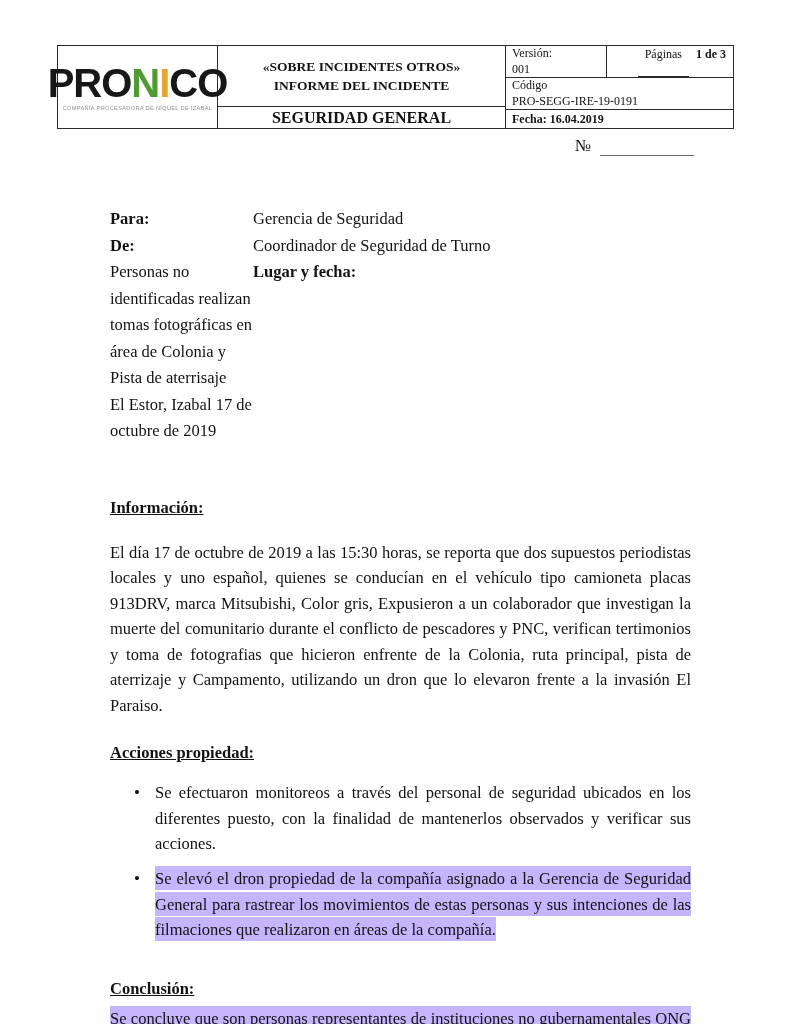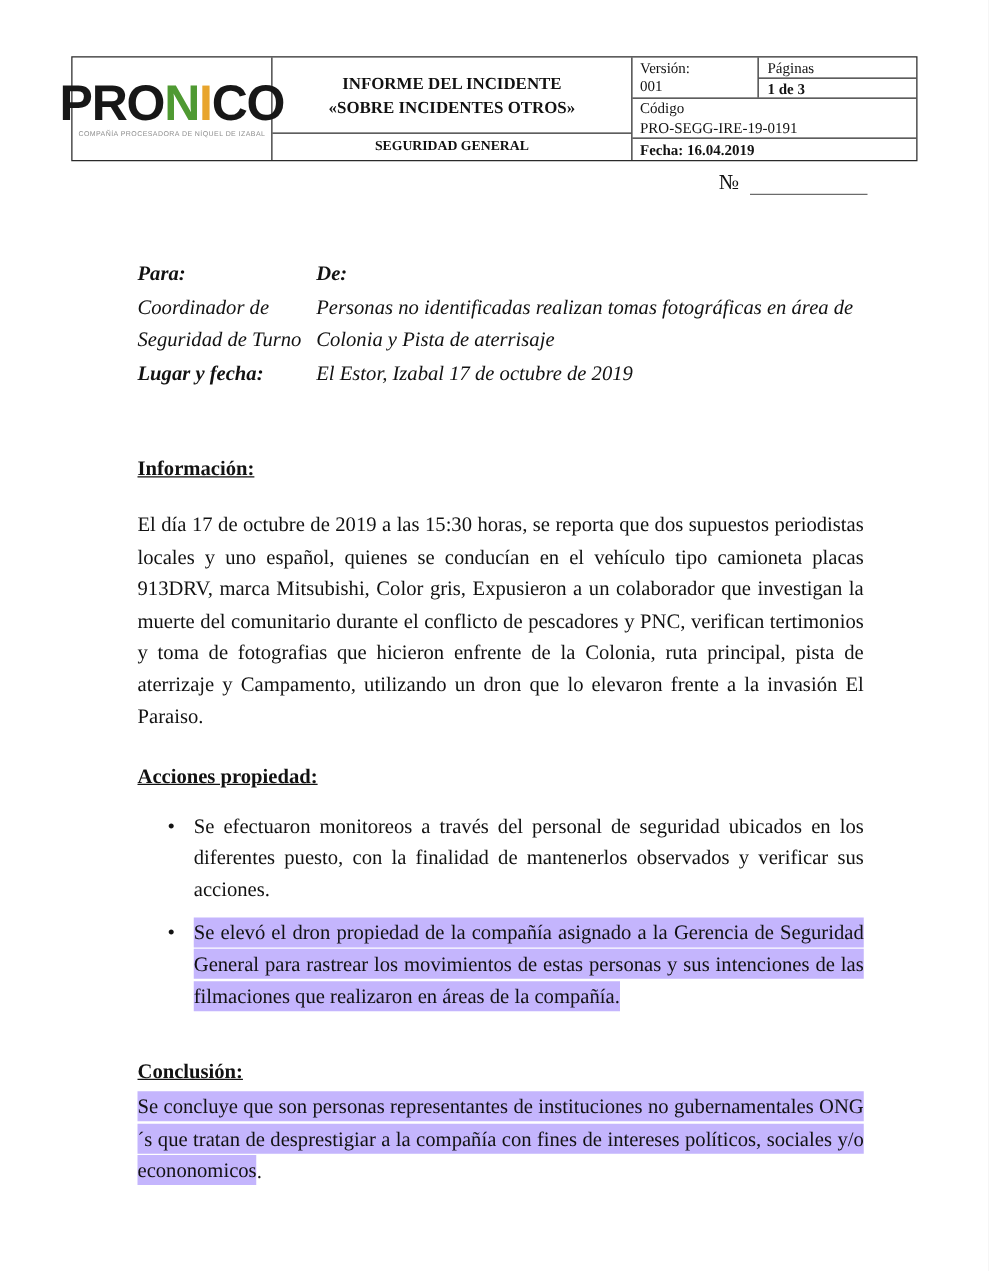--- a/index.html
+++ b/index.html
@@ -33,45 +33,45 @@
   .hdr-mid {
     width:288px; border-right:1.6px solid #2a2a2a;
     display:flex; flex-direction:column; text-align:center;
   }
   .hdr-mid-top {
     flex:1; border-bottom:1.6px solid #2a2a2a;
     display:flex; flex-direction:column; justify-content:center;
     font-weight:bold; font-size:13.5px; line-height:19px;
   }
   .hdr-mid-bot {
-    height:21px; font-weight:bold; font-size:11px; line-height:19px; padding-top:1px;
+    height:21px; font-weight:bold; font-size:16px; line-height:19px; padding-top:1px;
   }
   .hdr-right { flex:1; display:flex; flex-direction:column; font-size:12px; }
   .hdr-row1 { display:flex; border-bottom:1.6px solid #2a2a2a; height:33px; }
   .cell-version {
     width:101px; border-right:1.6px solid #2a2a2a; padding:0 6px;
     display:flex; flex-direction:column; justify-content:center; line-height:15.5px;
   }
-  .cell-pages { flex:1; display:flex; flex-direction:column; }
+  .cell-pages { flex:1; display:flex; flex-direction:row;justify-content:flex-end; }
   .cell-pages-label { border-bottom:1.4px solid #2a2a2a; padding:0 7px; line-height:16px; }
   .cell-pages-value { padding:0 7px; line-height:16px; font-weight:bold; }
   .hdr-row2 { border-bottom:1.6px solid #2a2a2a; padding:0 6px; line-height:15.5px; height:32px;
     display:flex; flex-direction:column; }
   .hdr-row3 { padding:0 6px; font-weight:bold; line-height:18px; flex:1; display:flex; align-items:center; }
 
   
   .numero { position:absolute; left:575px; top:136px; font-size:17px; }
   .numero-blank {
     display:inline-block; width:94px; margin-left:9px;
     border-bottom:1.3px solid #6b6b6b; height:18px; vertical-align:bottom;
   }
 
   
   .content { position:absolute; left:110px; top:206px; width:581px; font-size:16.5px; }
-  .meta { display:grid; grid-template-columns:143px 1fr; line-height:26.5px;font-style:italic; }
+  .meta { display:grid; grid-template-columns:143px 1fr; line-height:26.5px; }
   .meta-label { font-weight:bold; }
   .meta-value { text-align:left; }
 
   .section-info { margin-top:50px; }
   .section-heading {
     font-weight:bold; text-decoration:underline; line-height:25px; margin-bottom:2px;
   }
   .para { text-align:justify; line-height:25.5px;margin-top:20px; }
 
   .section-actions { margin-top:22px; }
@@ -96,22 +96,22 @@
 <div class="page">
 
   <div class="hdr">
     <div class="hdr-logo">
       <div class="logo-word"><span>PRO</span><span class="logo-n">N</span><span class="logo-i">I</span><span>CO</span></div>
       <div class="logo-tagline">COMPAÑÍA PROCESADORA DE NÍQUEL DE IZABAL</div>
     </div>
 
     <div class="hdr-mid">
       <div class="hdr-mid-top">
+        <span>«SOBRE INCIDENTES OTROS»</span>
         <span>INFORME DEL INCIDENTE</span>
-        <span>«SOBRE INCIDENTES OTROS»</span>
       </div>
       <div class="hdr-mid-bot">SEGURIDAD GENERAL</div>
     </div>
 
     <div class="hdr-right">
       <div class="hdr-row1">
         <div class="cell-version">
           <span>Versión:</span>
           <span>001</span>
         </div>
@@ -129,20 +129,21 @@
   </div>
 
   <div class="numero">
     <span>№</span><span class="numero-blank"></span>
   </div>
 
   <div class="content">
 
     <div class="meta">
       <div class="meta-label">Para:</div>
+      <div class="meta-value">Gerencia de Seguridad</div>
       <div class="meta-label">De:</div>
       <div class="meta-value">Coordinador de Seguridad de Turno</div>
       <div class="meta-value">Personas no identificadas realizan tomas fotográficas en área de Colonia y Pista de aterrisaje</div>
       <div class="meta-label">Lugar y fecha:</div>
       <div class="meta-value">El Estor, Izabal 17 de octubre de 2019</div>
     </div>
 
     <div class="section-info">
       <div class="section-heading">Información:</div>
       <div class="para">El día 17 de octubre de 2019 a las 15:30 horas, se reporta que dos supuestos periodistas locales y uno español, quienes se conducían en el vehículo tipo camioneta placas 913DRV, marca Mitsubishi, Color gris, Expusieron a un colaborador que investigan la muerte del comunitario durante el conflicto de pescadores y PNC, verifican tertimonios y toma de fotografias que hicieron enfrente de la Colonia, ruta principal, pista de aterrizaje y Campamento, utilizando un dron que lo elevaron frente a la invasión El Paraiso.</div>

